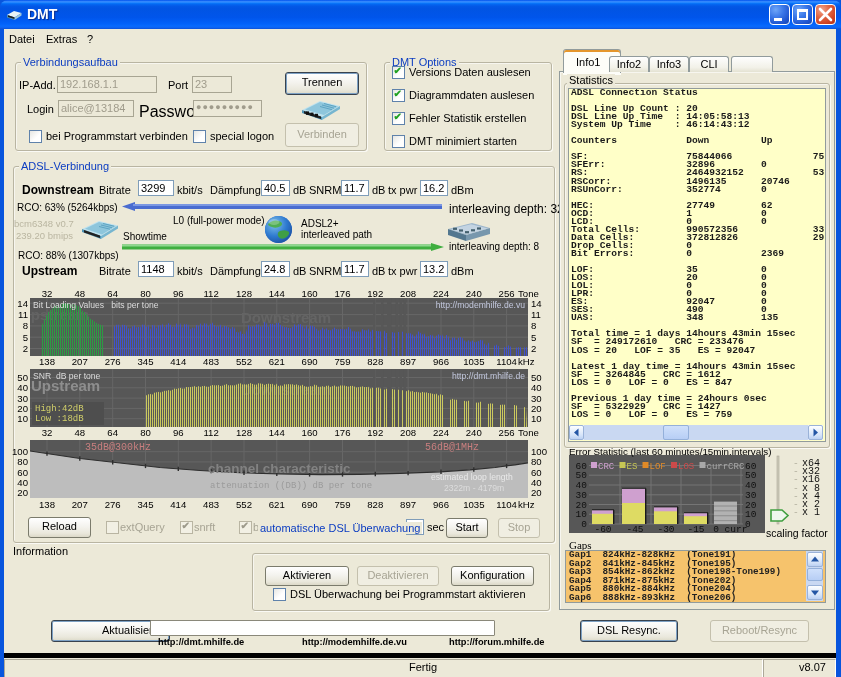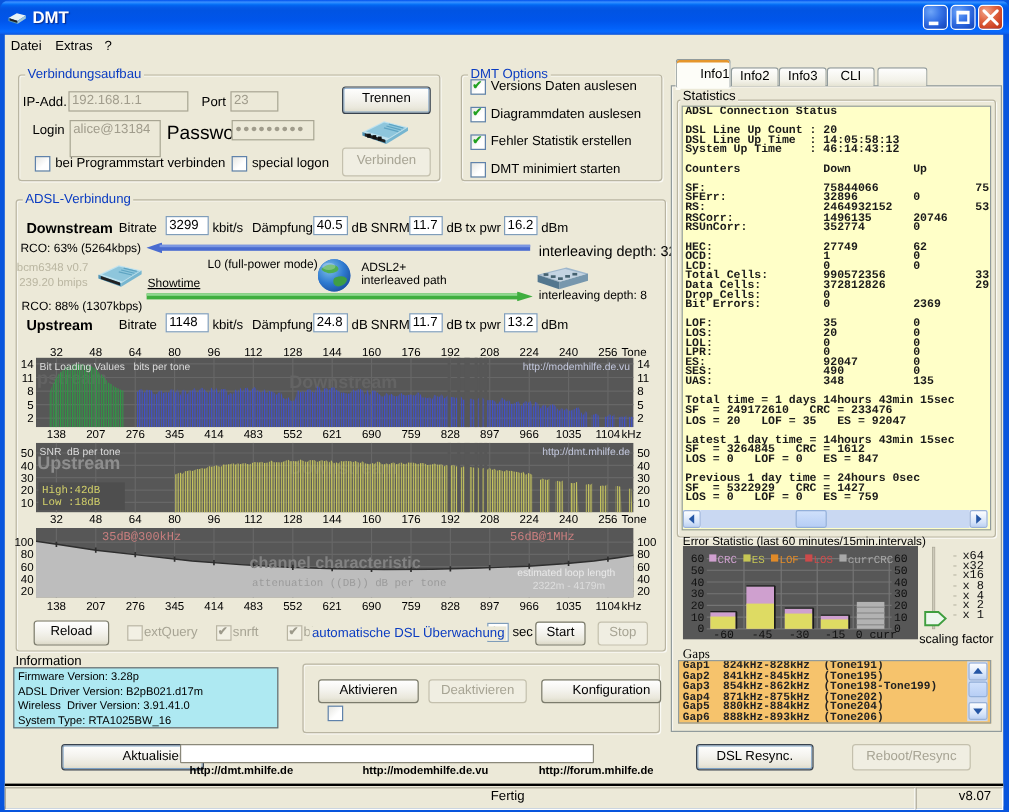--- a/index.html
+++ b/index.html
@@ -59,21 +59,21 @@
   <div class="t" style="left:87px;top:33px;font-size:11px;color:#000;">?</div>
 
   <div class="gb" style="left:15px;top:62px;width:350px;height:87px;"></div>
   <div class="gbl" style="left:21px;top:56px;">Verbindungsaufbau</div>
   <div class="t" style="left:19px;top:79px;font-size:11px;">IP-Add.</div>
   <div class="inp inpDis" style="left:57px;top:76px;width:100px;height:17px;">192.168.1.1</div>
   <div class="t" style="left:168px;top:79px;font-size:11px;">Port</div>
   <div class="inp inpDis" style="left:192px;top:76px;width:40px;height:17px;">23</div>
   <div class="btn btnDef" style="left:285px;top:72px;width:72px;height:21px;line-height:19px;">Trennen</div>
   <div class="t" style="left:27px;top:103px;font-size:11px;">Login</div>
-  <div class="inp inpDis" style="left:58px;top:100px;width:76px;height:31px;">alice@13184</div>
+  <div class="inp inpDis" style="left:58px;top:100px;width:76px;height:17px;">alice@13184</div>
   <div class="t" style="left:139px;top:103px;font-size:16px;">Password</div>
   <div class="inp inpDis" style="left:193px;top:100px;width:69px;height:17px;letter-spacing:1px;font-size:9px;">●●●●●●●●●</div>
   <svg class="t" style="left:294px;top:98px" width="50" height="24" viewBox="0 0 50 24">
     <path d="M8 12 L26 3 L46 8 L28 19 Z" fill="#bfe2ef"></path>
     <path d="M8 12 L28 19 L28 22 L8 15 Z" fill="#4e93b5"></path>
     <path d="M28 19 L46 8 L46 11 L28 22 Z" fill="#77b6d0"></path>
     <path d="M26 4 L44 8.5 L30 17 L11 11.5 Z" fill="#8ec6dc"></path>
     <path d="M10 13 L27 18.5 L27 21 L10 15.5 Z" fill="#222"></path>
     <g fill="#111">
         <rect x="12" y="13.4" width="3" height="3.4"></rect>
@@ -140,21 +140,21 @@
     <path d="M7 11 L26 18 L26 21 L7 14 Z" fill="#4e93b5"></path>
     <path d="M26 18 L43 7.5 L43 10.5 L26 21 Z" fill="#77b6d0"></path>
     <path d="M24 4 L41 8 L27 16.5 L10 10.8 Z" fill="#8ec6dc"></path>
     <path d="M9 12 L25 17.5 L25 20 L9 14.5 Z" fill="#222"></path>
     <g stroke="#5ea4c2" stroke-width="1">
         <line x1="28" y1="5.5" x2="39" y2="8.2"></line>
         <line x1="26" y1="7" x2="37" y2="9.7"></line>
         <line x1="24" y1="8.5" x2="35" y2="11.2"></line>
       </g>
   </svg>
-  <div class="t" style="left:123px;top:231px;font-size:10px;text-decoration:underline;">Showtime</div>
+  <div class="t" style="left:123px;top:231px;font-size:10px;">Showtime</div>
   <div class="t" style="left:173px;top:215px;font-size:10px;">L0 (full-power mode)</div>
   <svg class="t" style="left:264px;top:215px" width="29" height="29" viewBox="0 0 29 29">
     <circle cx="14.5" cy="14.5" r="13.5" fill="#2f6fd0"></circle>
     <circle cx="14.5" cy="14.5" r="13.5" fill="url(#glb)"></circle>
     <defs>
         <radialGradient id="glb" cx="0.35" cy="0.3" r="0.9">
       <stop offset="0" stop-color="#7fc0e8"></stop>
           <stop offset="0.5" stop-color="#2e7ad0"></stop>
           <stop offset="1" stop-color="#16408e"></stop>
     </radialGradient>
@@ -466,50 +466,45 @@
       <span class="ck" style="color:#9d9a8b;">✔</span>
     </div>
   <div class="t" style="left:253px;top:521px;font-size:11px;color:#a7a494;">bitswap</div>
   <div class="t" style="left:306px;top:522px;font-size:10.5px;">SNR-Monitor Interval:</div>
   <div class="inp" style="left:406px;top:519px;width:18px;height:16px;">8</div>
   <div class="t" style="left:427px;top:521px;font-size:11px;">sec</div>
   <div class="btn" style="left:446px;top:518px;width:40px;height:18px;line-height:16px;">Start</div>
   <div class="btn btnDis" style="left:498px;top:518px;width:40px;height:18px;line-height:16px;">Stop</div>
 
   <div class="t" style="left:13px;top:545px;font-size:11px;">Information</div>
-  <div class="t" style="left:11px;top:556px;width:219px;height:49px;background:#aee9f2;border:1px solid #6a6a6a;">
-    <div class="t" style="left:3px;top:2px;font-size:9.3px;">Firmware Version: 3.28p</div>
-    <div class="t" style="left:3px;top:14px;font-size:9.3px;">ADSL Driver Version: B2pB021.d17m</div>
-    <div class="t" style="left:3px;top:26px;font-size:9.3px;">Wireless&nbsp; Driver Version: 3.91.41.0</div>
-    <div class="t" style="left:3px;top:38px;font-size:9.3px;">System Type: RTA1025BW_16</div>
-  </div>
 
   <div class="gb" style="left:252px;top:553px;width:296px;height:56px;"></div>
   <div class="gbl" style="left:258px;top:522px;">automatische DSL Überwachung</div>
   <div class="btn" style="left:265px;top:566px;width:82px;height:18px;line-height:16px;">Aktivieren</div>
   <div class="btn btnDis" style="left:357px;top:566px;width:80px;height:18px;line-height:16px;">Deaktivieren</div>
-  <div class="btn" style="left:451px;top:566px;width:81px;height:18px;line-height:16px;padding-left:17px;">Konfiguration</div>
+  <div class="btn" style="left:451px;top:566px;width:81px;height:18px;line-height:16px;">Konfiguration</div>
   <div class="cb" style="left:273px;top:588px;"></div>
+  <div class="t" style="left:290px;top:588px;font-size:11px;">DSL Überwachung bei Programmstart aktivieren</div>
 
   <div class="btn btnDef" style="left:51px;top:620px;width:71px;height:20px;line-height:18px;padding-left:46px;">Aktualisieren</div>
   <div class="t" style="left:150px;top:620px;width:343px;height:14px;background:#fff;border:1px solid #8a887a;border-radius:1px;"></div>
   <div class="t" style="left:158px;top:637px;font-size:9.3px;font-weight:bold;">http://dmt.mhilfe.de</div>
   <div class="t" style="left:302px;top:637px;font-size:9.3px;font-weight:bold;">http://modemhilfe.de.vu</div>
   <div class="t" style="left:449px;top:637px;font-size:9.3px;font-weight:bold;">http://forum.mhilfe.de</div>
 
-  <div class="t" style="left:4px;top:653px;width:832px;height:19px;background:#ece9d8;border-top:2px solid #000000;">
+  <div class="t" style="left:4px;top:653px;width:832px;height:19px;background:#ece9d8;border-top:5px solid #000000;">
     <div class="t" style="left:0px;top:1px;width:757px;height:17px;border:1px solid;border-color:#aca899 #fff #fff #aca899;"></div>
     <div class="t" style="left:759px;top:1px;width:71px;height:17px;border:1px solid;border-color:#aca899 #fff #fff #aca899;"></div>
     <div class="t" style="left:405px;top:3px;font-size:11px;">Fertig</div>
     <div class="t" style="left:795px;top:3px;font-size:11px;">v8.07</div>
   </div>
 
   <div class="t" style="left:559px;top:71px;width:274px;height:537px;border:1px solid #919b9c;background:#ece9d8;box-shadow:1px 1px 0 rgba(255,255,255,.6) inset;"></div>
 
-  <div class="t" id="tab1" style="left:563px;top:49px;width:44px;height:23px;background:#fdfdf8;border:1px solid #919b9c;border-bottom:none;border-radius:3px 3px 0 0;box-shadow:0 2px 0 #fdfdf8, inset 0 2px 0 #e5962c;font-size:11px;text-align:right;line-height:24px;">Info1</div>
+  <div class="t" id="tab1" style="left:563px;top:49px;width:44px;height:23px;background:#fdfdf8;border:1px solid #919b9c;border-bottom:none;border-radius:3px 3px 0 0;box-shadow:0 2px 0 #fdfdf8, inset 0 2px 0 #e5962c;font-size:11px;text-align:left;line-height:24px;padding-left:12px;">Info1</div>
   <div class="t tabU" style="left:609px;">Info2</div>
   <div class="t tabU" style="left:649px;">Info3</div>
   <div class="t tabU" style="left:689px;">CLI</div>
   <div class="t tabU" style="left:731px;width:40px;"></div>
 
   <div class="gb" style="left:564px;top:83px;width:264px;height:363px;"></div>
   <div class="gbl" style="left:567px;top:74px;color:#000;">Statistics</div>
   <div class="t" style="left:568px;top:88px;width:256px;height:352px;border:1px solid #919b9c;background:#ffffc8;overflow:hidden;">
     <pre class="mono" id="stats">ADSL Connection Status
 

